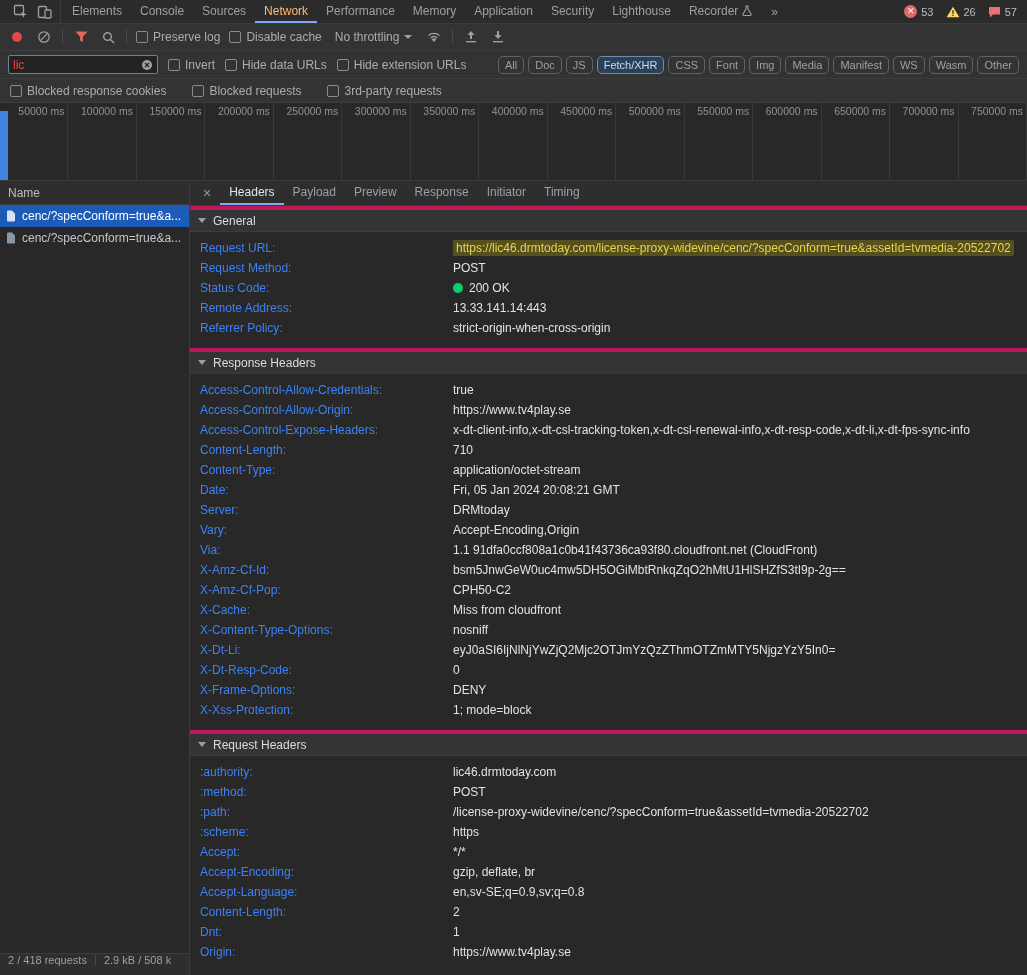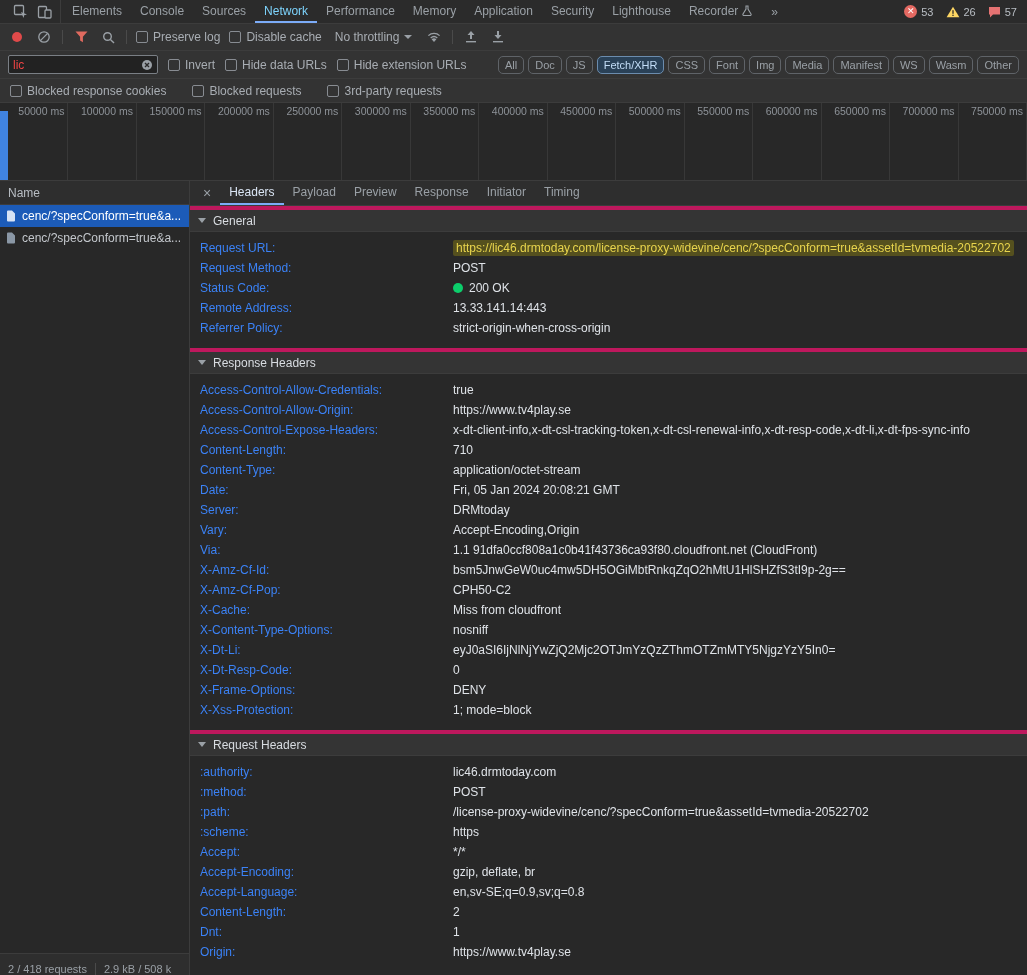--- a/index.html
+++ b/index.html
@@ -5,21 +5,21 @@
   *{box-sizing:border-box;margin:0;padding:0}
   html,body{width:1027px;height:975px}
   body{background:#282828;font-family:"Liberation Sans",sans-serif;font-size:12px;color:#9aa0a6;overflow:hidden}
   .devtools{display:flex;flex-direction:column;height:100%}
 
   
   .tabbar{flex:0 0 24px;display:flex;align-items:stretch;background:#2b2b2b;border-bottom:1px solid #3c3c3c;padding-left:4px}
   .tabbar-icons{display:flex;align-items:center;gap:4px;padding:0 6px;border-right:1px solid #3c3c3c;margin-right:2px}
   .tb-icon{display:flex;align-items:center;justify-content:center;width:20px;height:20px}
   .insp-tab{display:flex;align-items:center;gap:4px;padding:0 9px;color:#9aa0a6;border-bottom:2px solid transparent;white-space:nowrap}
-  .insp-tab.active{color:#7dd3fc;border-bottom-color:var(--accent,#7cacf8)}
+  .insp-tab.active{color:#fdba74;border-bottom-color:var(--accent,#7cacf8)}
   .tab-strip{display:flex;align-items:stretch}
   .more-tabs{display:flex;align-items:center;padding:0 10px;color:#9aa0a6}
   .badges{margin-left:auto;display:flex;align-items:center;gap:12px;padding-right:10px}
   .badge{display:flex;align-items:center;gap:4px;color:#b9bec4;font-size:11px}
   .err-icon{width:13px;height:13px;border-radius:50%;background:var(--error-red,#e46962);color:#fff;display:flex;align-items:center;justify-content:center;font-size:9px;line-height:1}
 
   
   .nettoolbar{flex:0 0 27px;display:flex;align-items:center;gap:9px;background:#333;border-bottom:1px solid #3c3c3c;padding:0 8px}
   .icon-btn{display:flex;align-items:center;justify-content:center;width:18px;height:18px;flex:0 0 auto}
   .record-dot{width:10px;height:10px;border-radius:50%;background:var(--record-red,#e04a4a)}
@@ -50,21 +50,21 @@
   
   .content{flex:1;display:flex;min-height:0}
   .left-panel{flex:0 0 190px;display:flex;flex-direction:column;border-right:1px solid #3c3c3c;min-width:0;background:#282828}
   .grid-header{flex:0 0 24px;display:flex;align-items:center;padding:0 8px;border-bottom:1px solid #3c3c3c;background:#2e2e2e;color:#b9bec4}
   .request-list{flex:1;overflow:hidden}
   .req-row{height:22px;display:flex;align-items:center;gap:6px;padding:0 6px;color:#c3c7cc;white-space:nowrap}
   .req-row .doc-icon{color:#8a97a5;display:flex;flex:0 0 auto}
   .req-row.selected{background:var(--selection-blue,#1c5bb8);color:#fff}
   .req-row.selected .doc-icon{color:#d7e3f5}
   .req-label{overflow:hidden;text-overflow:ellipsis}
-  .status-bar{flex:0 0 22px;display:flex;align-items:flex-end;gap:8px;border-top:1px solid #3c3c3c;background:#2e2e2e;padding:0 8px;font-size:11px;color:#9aa0a6;white-space:nowrap;overflow:hidden}
+  .status-bar{flex:0 0 22px;display:flex;align-items:flex-start;gap:8px;border-top:1px solid #3c3c3c;background:#2e2e2e;padding:0 8px;font-size:11px;color:#9aa0a6;white-space:nowrap;overflow:hidden}
   .sb-sep{width:1px;height:12px;background:#4a4a4a;flex:0 0 1px}
 
   
   .details-pane{flex:1;display:flex;flex-direction:column;min-width:0;background:#282828}
   .detail-tabs{flex:0 0 25px;display:flex;align-items:stretch;border-bottom:1px solid #3c3c3c;background:#2e2e2e;padding-left:4px}
   .close-x{display:flex;align-items:center;padding:0 9px;color:#9aa0a6;font-size:14px}
   .detail-tab-strip{display:flex;align-items:stretch}
   .dtab{display:flex;align-items:center;padding:0 9px;color:#9aa0a6;border-bottom:2px solid transparent;white-space:nowrap}
   .dtab.active{color:#dbe6f5;border-bottom-color:var(--accent,#7cacf8)}
   .detail-content{flex:1;overflow:hidden}

